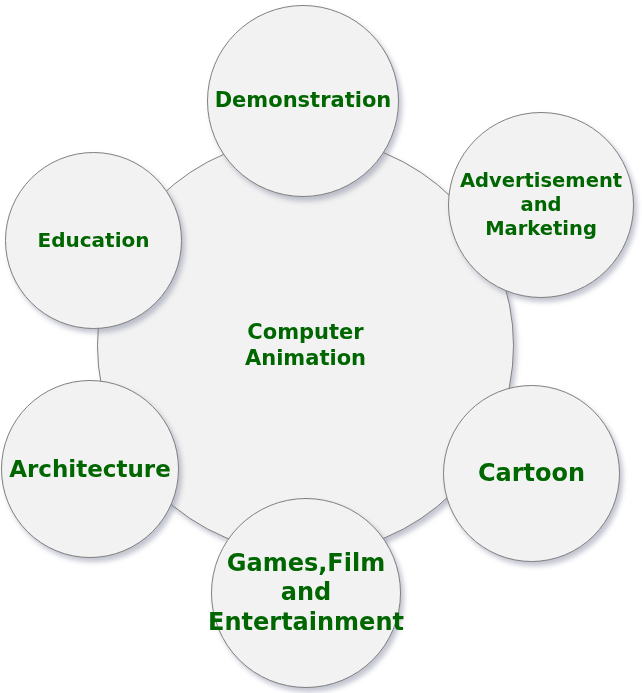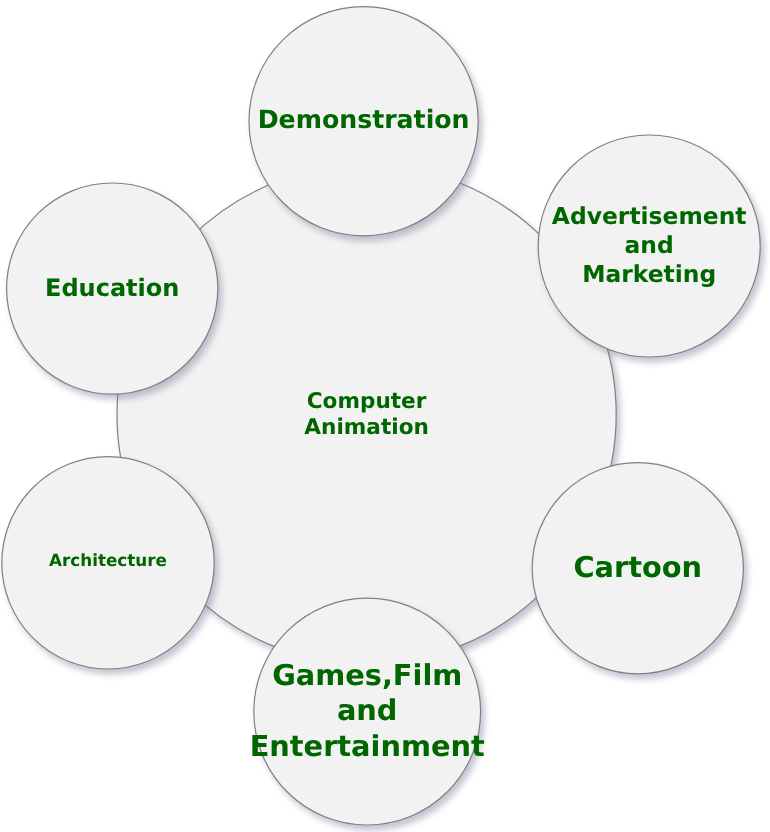--- a/index.html
+++ b/index.html
@@ -44,21 +44,21 @@
 
   
   #node-center {
     left: 97px;
     top: 137px;
     width: 417px;
     height: 417px;
     z-index: 1;
   }
   #node-center .node-label {
-    font-size: 18px;
+    font-size: 21px;
   }
 
   
   #node-demonstration {
     left: 207px;
     top: 5px;
     width: 192px;
     height: 192px;
     z-index: 3;
   }
@@ -82,21 +82,21 @@
   }
   #node-education .node-label { font-size: 20px; }
 
   #node-architecture {
     left: 1px;
     top: 380px;
     width: 178px;
     height: 178px;
     z-index: 3;
   }
-  #node-architecture .node-label { font-size: 14px; }
+  #node-architecture .node-label { font-size: 23px; }
 
   #node-cartoon {
     left: 443px;
     top: 385px;
     width: 177px;
     height: 177px;
     z-index: 3;
   }
   #node-cartoon .node-label { font-size: 24px; }
 

